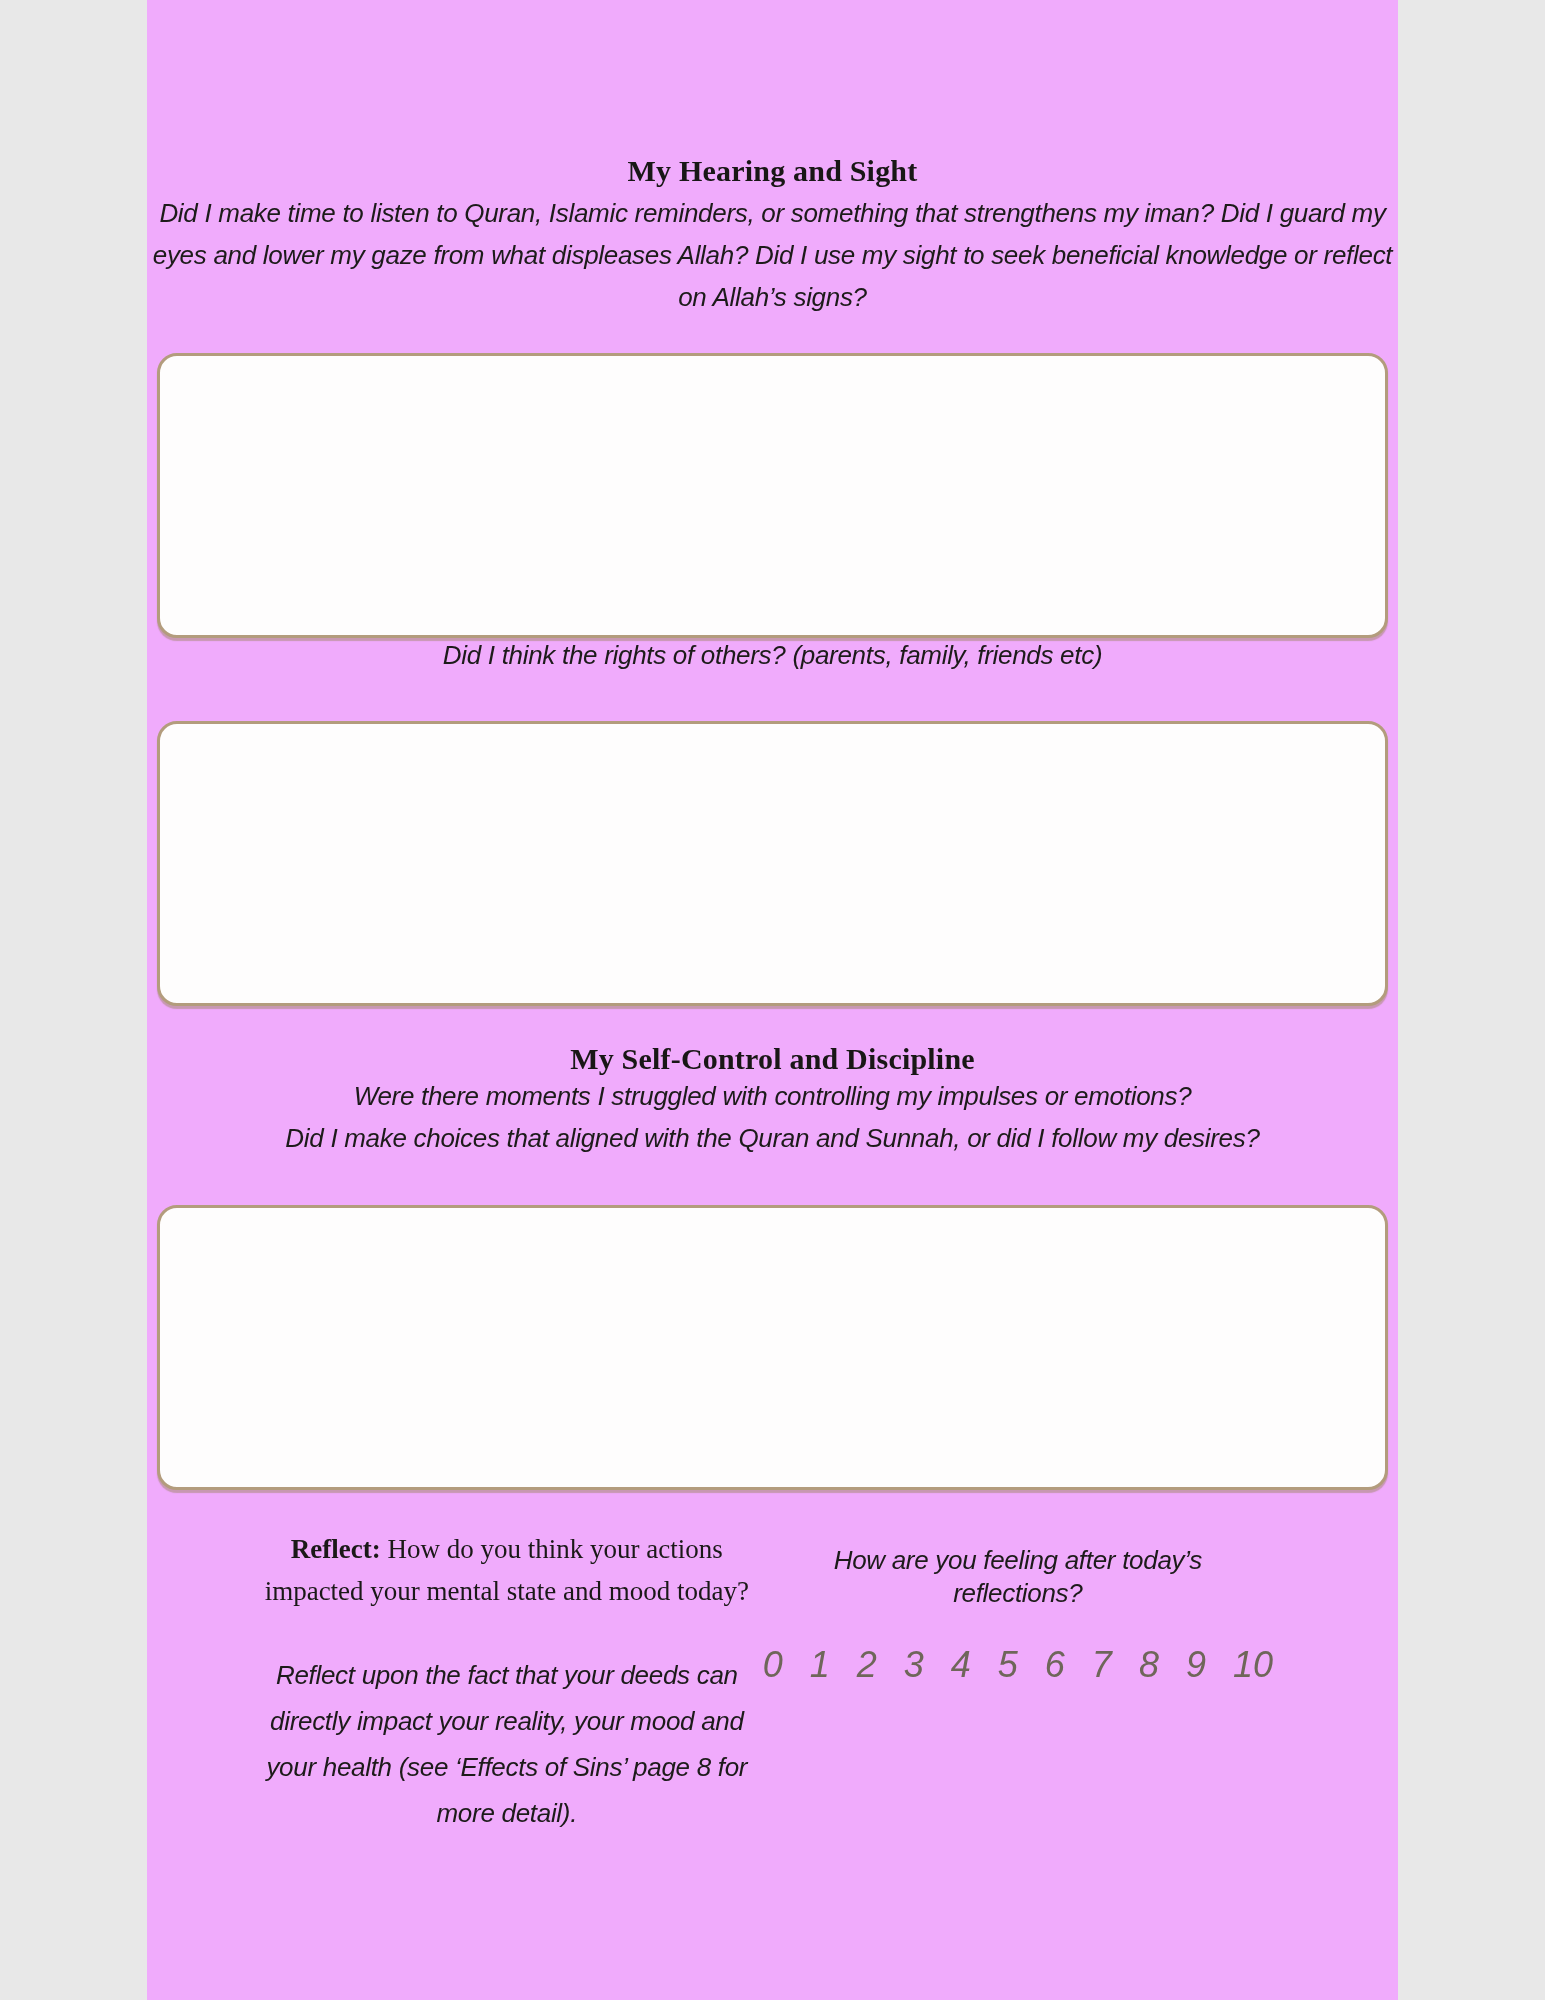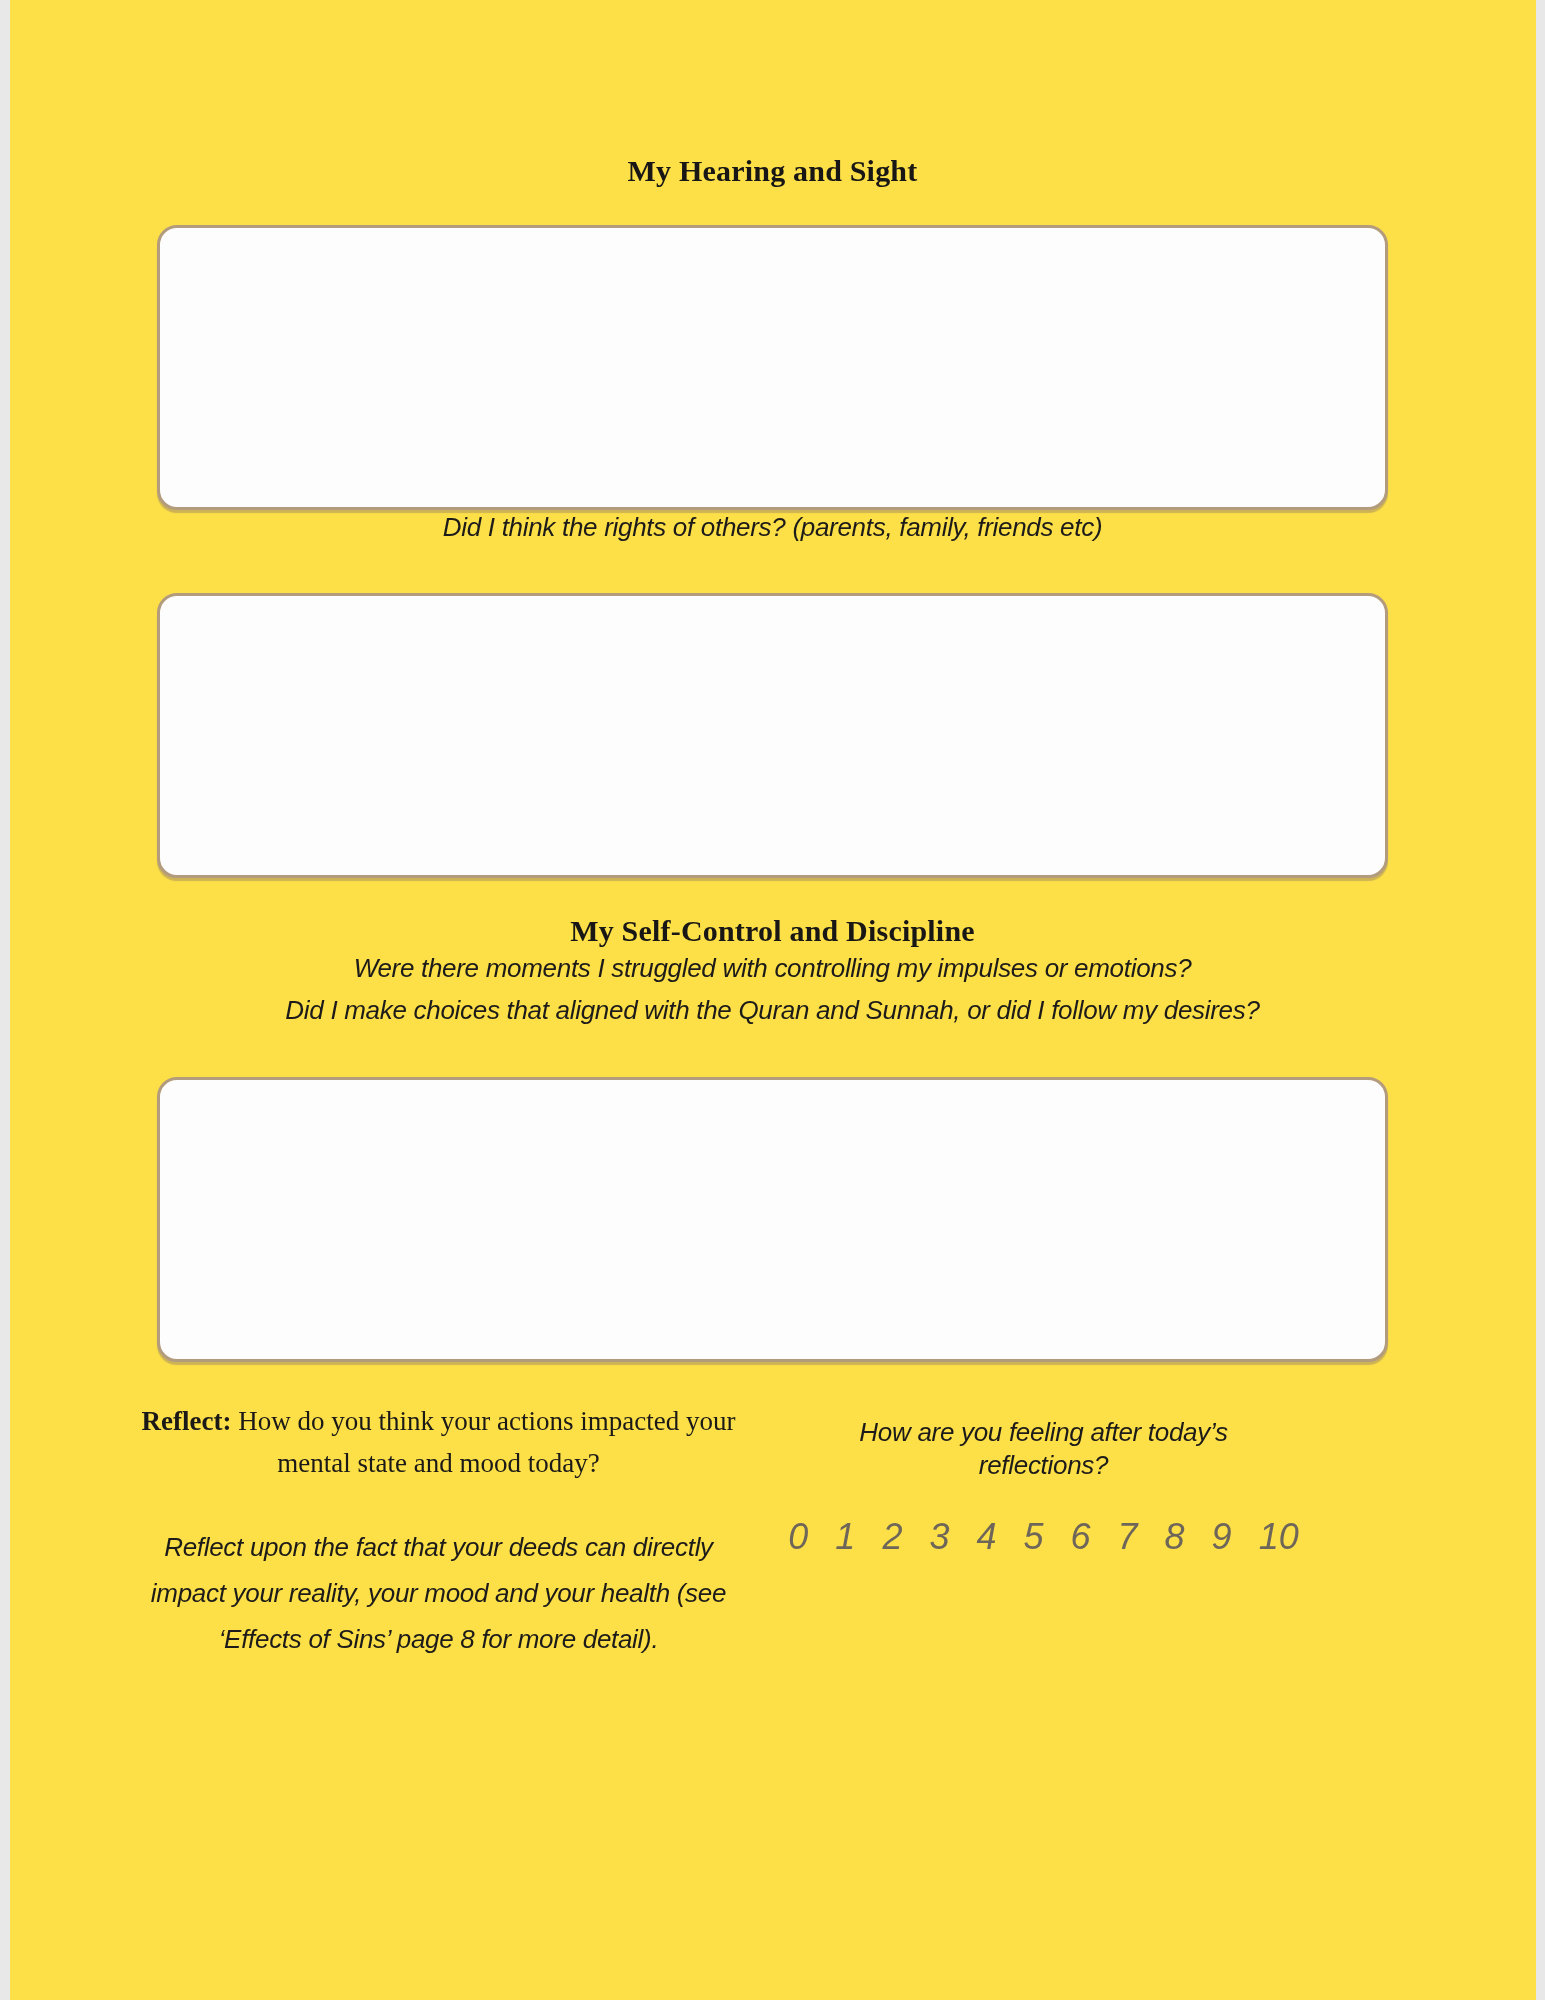--- a/index.html
+++ b/index.html
@@ -1,20 +1,20 @@
 <!DOCTYPE html>
 <html><head>
 <meta charset="utf-8">
 <style>
   html,body { margin:0; padding:0; background:#e8e8e8; }
   .page {
     position:relative;
-    width:1526px; height:2000px;
+    width:1251px; height:2000px;
     margin:0 auto;
-    background:#fde047;
+    background:#f0abfc;
     box-sizing:border-box;
     padding-top:152px;
     font-family:"Liberation Sans", sans-serif;
     color:#1d1b1a;
     overflow:hidden;
   }
   .section-title {
     font-family:"Liberation Serif", serif;
     font-weight:700;
     font-size:30px;
@@ -104,20 +104,21 @@
   }
   .mood-scale span { display:inline-block; }
 </style>
 </head>
 <body>
 
 <div class="page">
 
   <div class="section">
     <div class="section-title">My Hearing and Sight</div>
+    <div class="section-desc desc-1">Did I make time to listen to Quran, Islamic reminders, or something that strengthens my iman? Did I guard my eyes and lower my gaze from what displeases Allah? Did I use my sight to seek beneficial knowledge or reflect on Allah’s signs?</div>
     <div class="answer-box box-1"></div>
   </div>
 
   <div class="section">
     <div class="section-desc desc-2">
       <span class="desc-line">Did I think the rights of others? (parents, family, friends etc)</span>
     </div>
     <div class="answer-box box-2"></div>
   </div>
 

